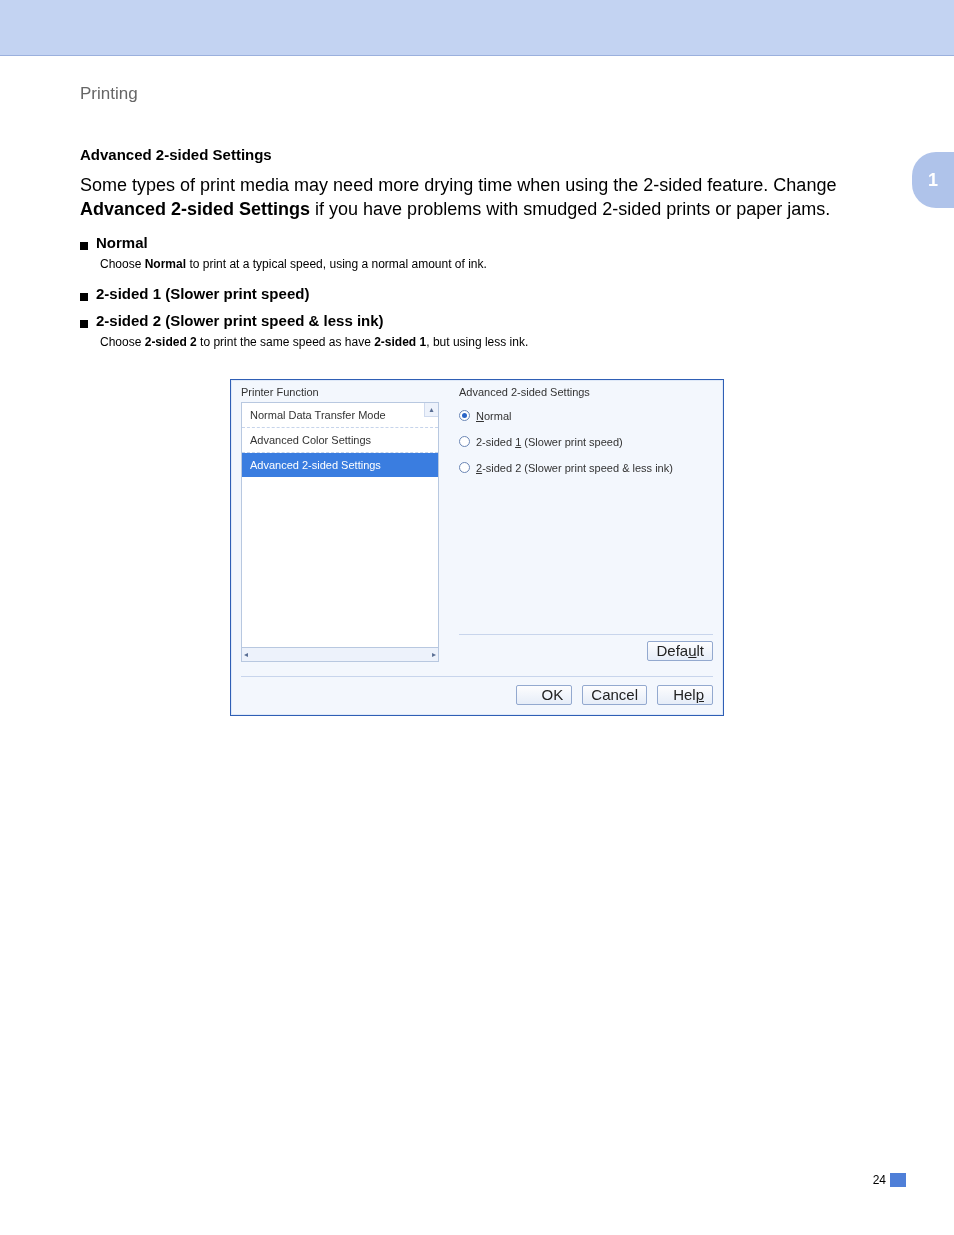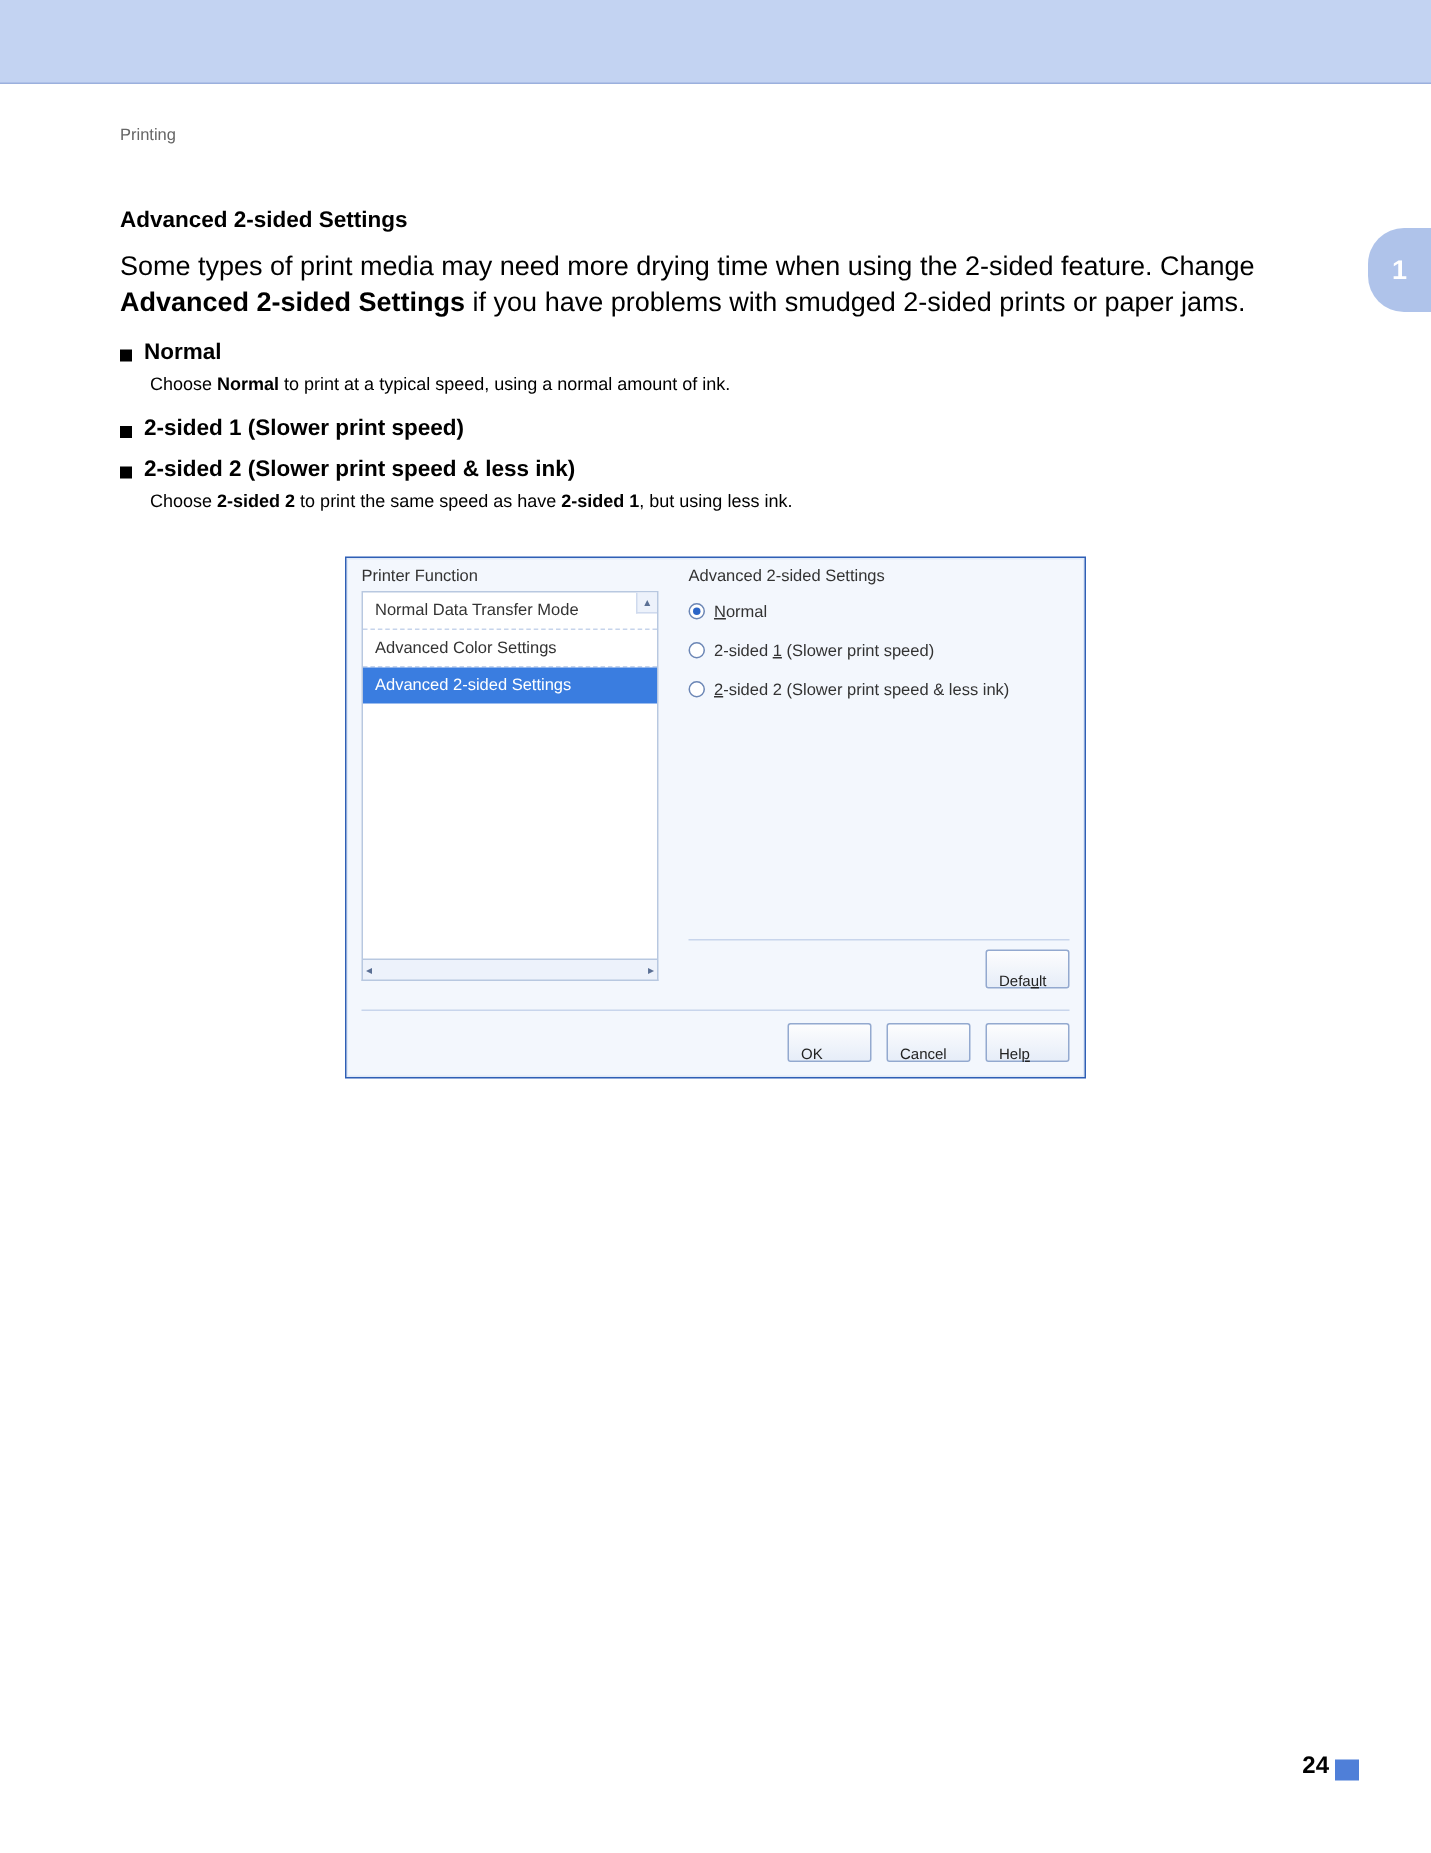--- a/index.html
+++ b/index.html
@@ -14,21 +14,21 @@
   .top-banner {
     background: #c3d3f2;
     height: 56px;
     width: 100%;
     border-bottom: 1px solid #9bb0dd;
   }
   .content {
     padding: 28px 80px 0 80px;
   }
   .breadcrumb {
-    font-size: 11px;
+    font-size: 17px;
     color: #666;
     margin-bottom: 42px;
   }
   .section-heading {
     font-weight: bold;
     font-size: 15px;
     margin-bottom: 10px;
   }
   .body-text {
     font-size: 18px;
@@ -72,22 +72,22 @@
     justify-content: center;
     color: #fff;
     font-size: 18px;
     font-weight: bold;
   }
   
   .page-number {
     position: absolute;
     right: 68px;
     bottom: 48px;
-    font-size: 16px;
-    font-weight: bold;
+    font-size: 12px;
+    font-weight: normal;
     color: #000;
   }
   .page-number-bar {
     position: absolute;
     right: 48px;
     bottom: 48px;
     width: 16px;
     height: 14px;
     background: #4f7fd8;
   }
@@ -202,25 +202,25 @@
     display: flex;
     justify-content: flex-end;
     margin-top: 6px;
   }
   .dialog-btn {
     min-width: 56px;
     height: 20px;
     border: 1px solid #93a9cf;
     background: linear-gradient(#fdfdfe, #e6edf8);
     border-radius: 2px;
-    font-size: 10px;
+    font-size: 15px;
     color: #222;
-    padding: 12px 8px;
+    padding: 0 8px;
     line-height: 18px;
-    text-align: left;
+    text-align: right;
     cursor: pointer;
   }
   .dialog-btn .ul { text-decoration: underline; }
   .dialog-footer {
     padding: 6px 10px 10px 10px;
   }
   .footer-divider {
     border-top: 1px solid #c8d5ec;
     margin-bottom: 8px;
   }

